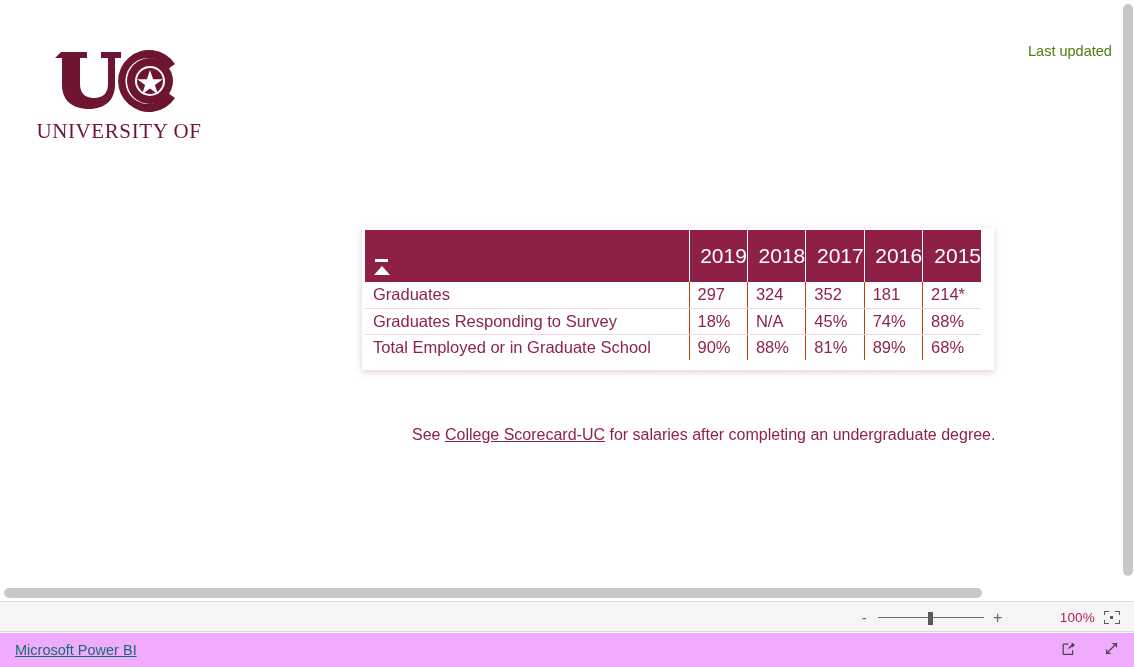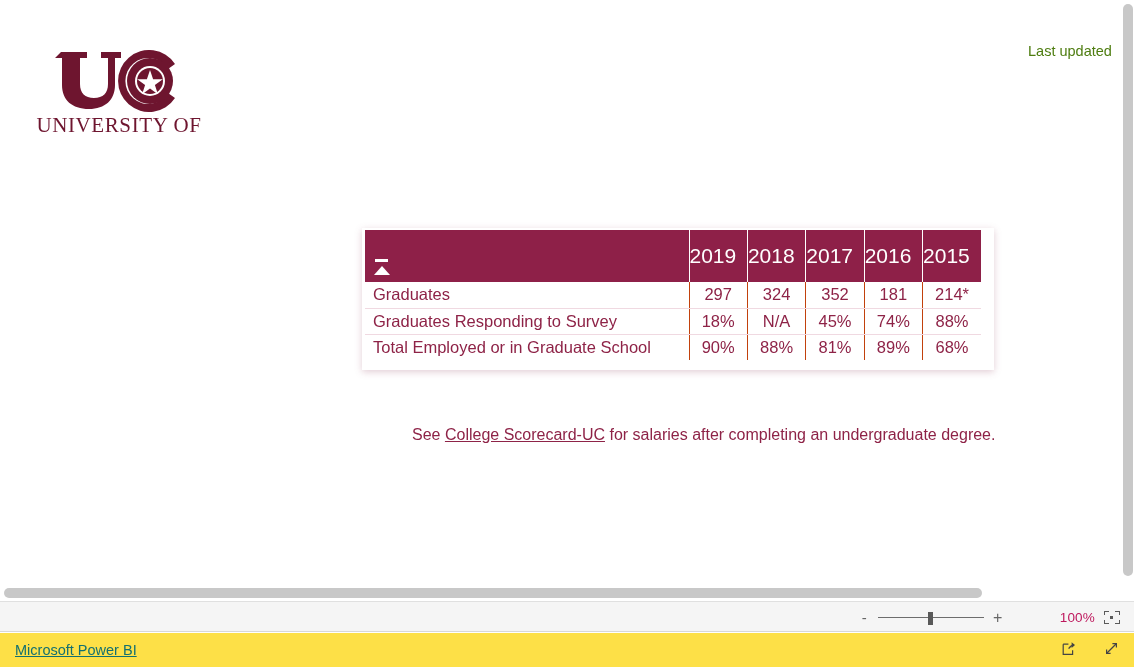--- a/index.html
+++ b/index.html
@@ -44,21 +44,21 @@
     height: 62px;
   }
   .logo-mark svg { display: block; margin: 0 auto; }
   .logo-name1, .logo-name2 {
     font-family: "Liberation Serif", serif;
     color: #6E152F;
     letter-spacing: 0.6px;
     line-height: 1.08;
     white-space: nowrap;
   }
-  .logo-name1 { font-size: 21px; margin-top: 2px; }
+  .logo-name1 { font-size: 21px; margin-top: 8px; }
   .logo-name2 { font-size: 23px; }
 
   
   .last-updated {
     position: absolute;
     left: 1028px;
     top: 43px;
     font-size: 14.5px;
     color: #4d7c0f;
     white-space: nowrap;
@@ -91,21 +91,21 @@
   }
   
   tr.mhead th {
     background: #8E2048;
     color: #ffffff;
     font-weight: normal;
     font-size: 21px;
     height: 52px;
     vertical-align: middle;
     border-right: 1px solid #ffffff;
-    text-align: left;
+    text-align: right;
   }
   tr.mhead th.corner {
     text-align: left;
     position: relative;
     width: 324px;
   }
   tr.mhead th.lastcol { border-right: none; }
   .sort-glyph {
     position: absolute;
     left: 9px;
@@ -135,21 +135,22 @@
     border-bottom: 1px solid #F0D9E1;
     border-right: 1px solid #c2410c;
     vertical-align: middle;
   }
   tr.mrow td.rowlabel {
     text-align: left;
     padding-left: 8px;
     width: 324px;
   }
   tr.mrow td.val {
-    text-align: center;
+    text-align: left;
+    padding-left: 8px;
   }
   tr.mrow td.lastcol { border-right: none; }
   tr.mrow.last td { border-bottom: none; }
 
   
   .caption {
     position: absolute;
     left: 412px;
     top: 426px;
     font-size: 16px;
@@ -262,21 +263,21 @@
     left: 6px; top: 5px; width: 3px; height: 3px;
     background: #5b5b5b; border-width: 0;
   }
 
   
   .footer {
     position: absolute;
     left: 0; top: 633px;
     width: 1134px;
     height: 34px;
-    background: #fde047;
+    background: #f0abfc;
   }
   .footer-link {
     position: absolute;
     left: 15px;
     top: 9px;
     font-size: 14.5px;
     color: #137070;
     text-decoration: underline;
     cursor: pointer;
   }

